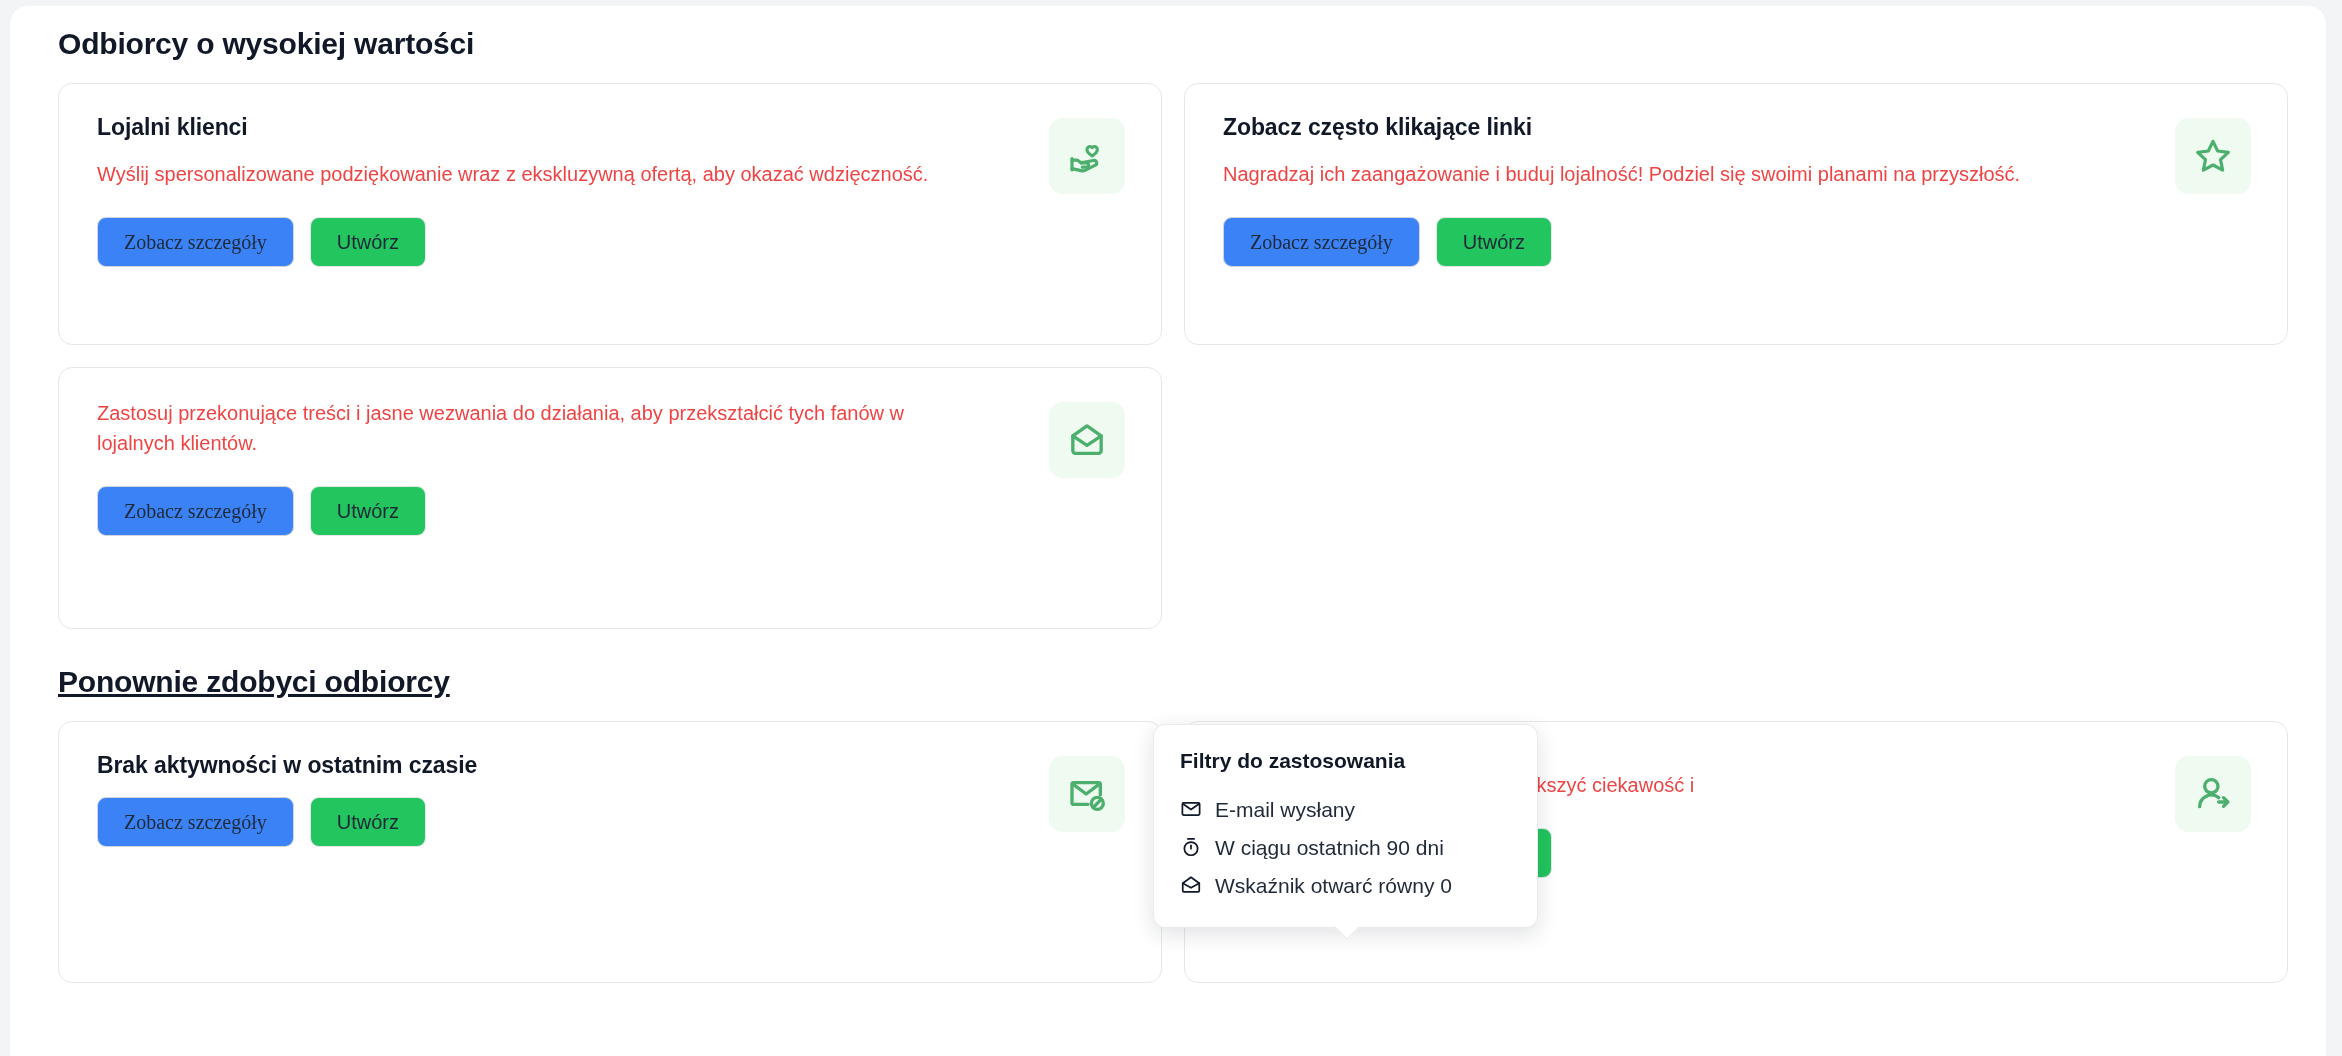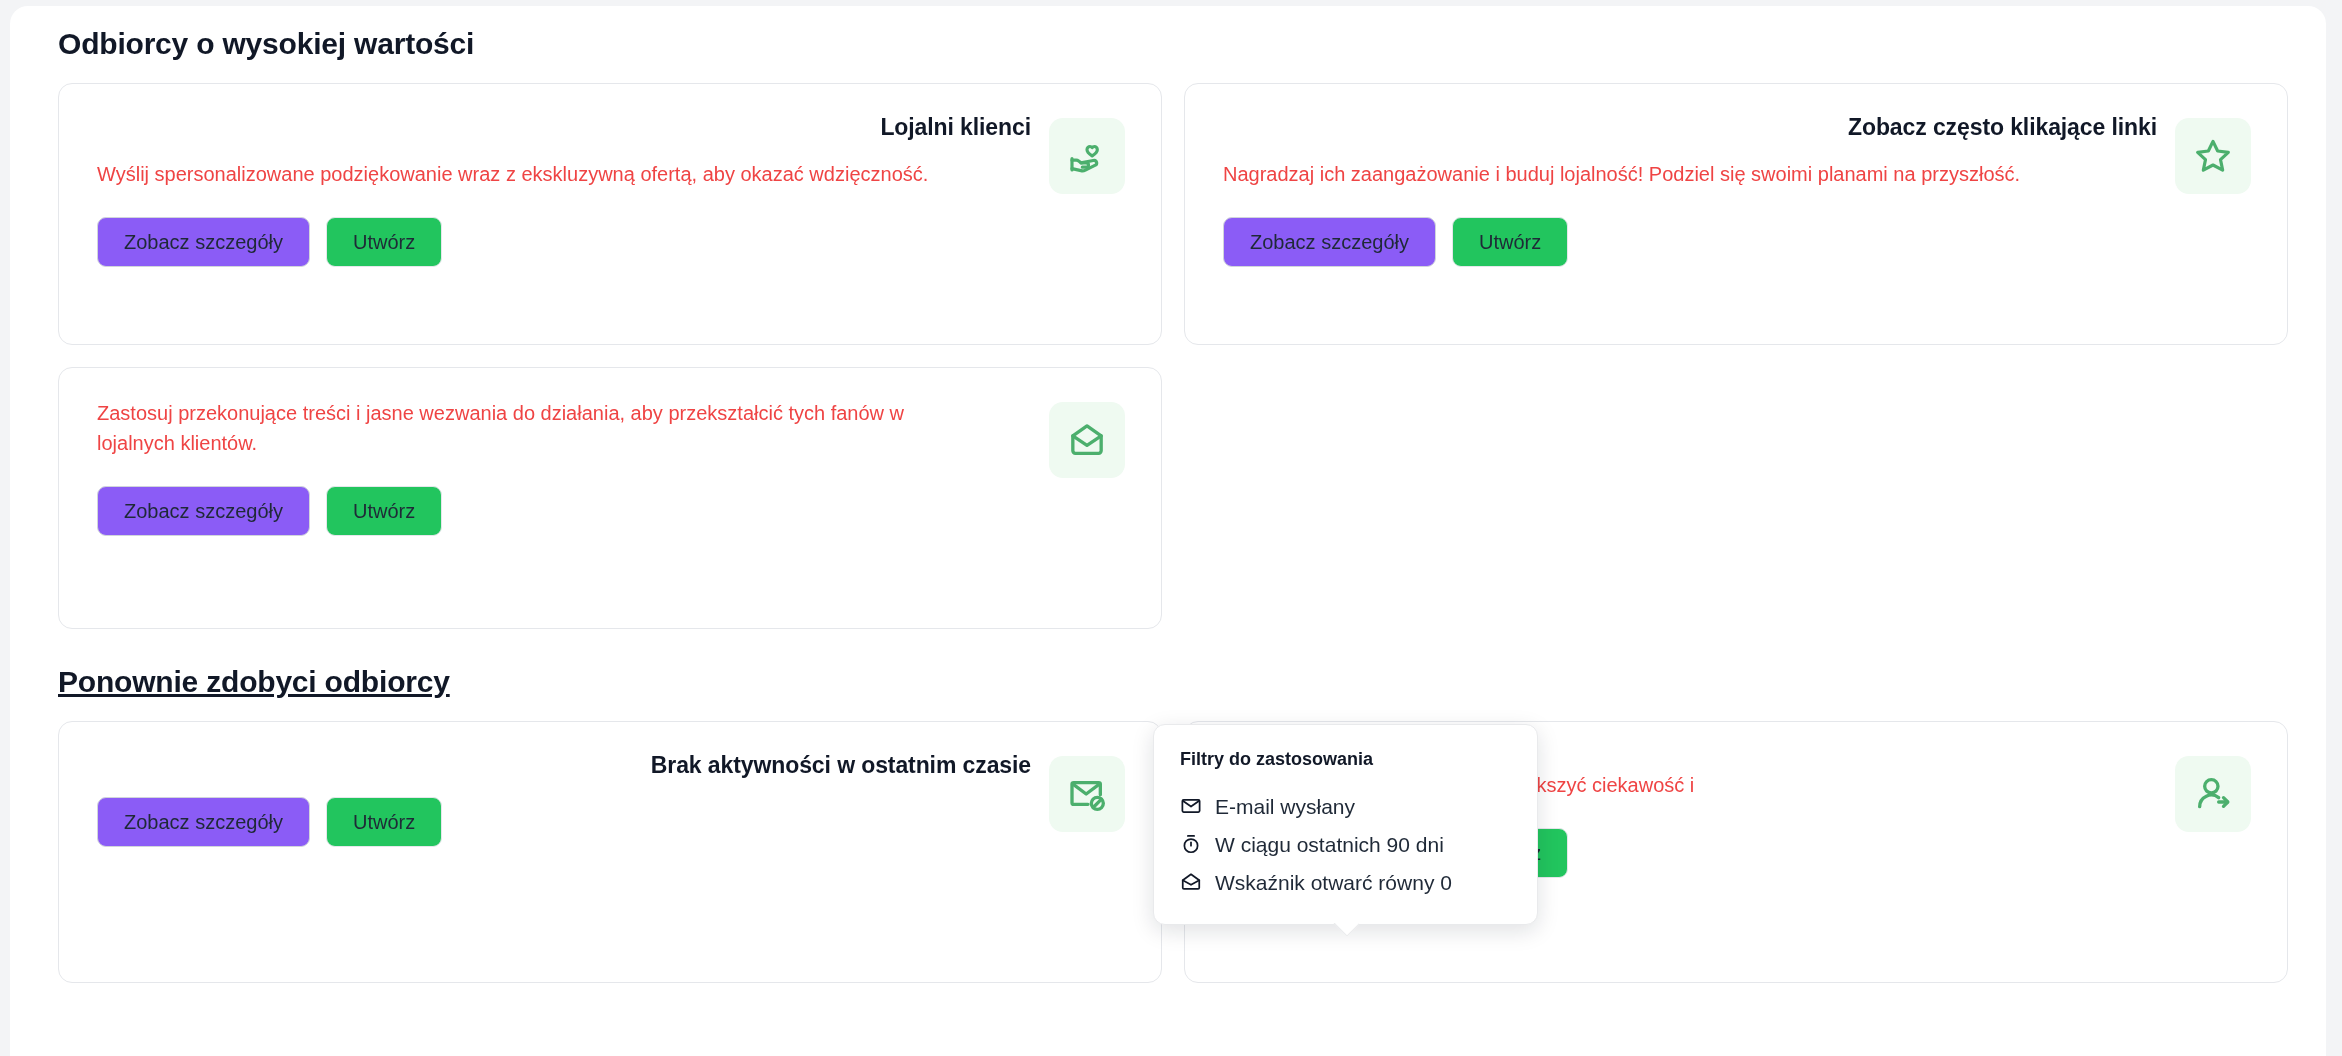--- a/index.html
+++ b/index.html
@@ -51,43 +51,43 @@
     position: relative;
     min-height: 262px;
   }
   .card-body { flex: 1; padding-right: 18px; }
   .card-title {
     font-size: 23px;
     font-weight: bold;
     color: #111827;
     margin-bottom: 18px;
     letter-spacing: -0.1px;
-    text-align: right;
   }
   .card-desc {
     font-size: 20px;
     line-height: 1.5;
     color: #ef4444;
     max-width: 870px;
     margin-bottom: 28px;
   }
   .card-actions { display: flex; gap: 16px; align-items: center; }
   .btn {
     font-family: "Liberation Sans", sans-serif;
     font-size: 20px;
     border-radius: 9px;
     padding: 13px 26px;
     cursor: pointer;
     line-height: 1.1;
     white-space: nowrap;
   }
   .btn-outline {
-    background: #8b5cf6;
+    background: #3b82f6;
     border: 1.5px solid #d1d5db;
     color: #1f2937;
+    font-family: Liberation Serif, serif;
   }
   .btn-filled {
     background: #22c55e;
     border: 1.5px solid #e5e7eb;
     color: #1f2937;
   }
   .card-icon {
     width: 76px;
     height: 76px;
     min-width: 76px;
@@ -107,21 +107,21 @@
     top: 718px;
     width: 385px;
     background: #ffffff;
     border: 1px solid #e9eaec;
     border-radius: 12px;
     box-shadow: 0 6px 22px rgba(16,24,40,0.13);
     padding: 24px 26px 22px 26px;
     z-index: 50;
   }
   .tooltip-title {
-    font-size: 18px;
+    font-size: 21px;
     font-weight: bold;
     color: #111827;
     margin-bottom: 18px;
   }
   .tooltip-item {
     display: flex;
     gap: 13px;
     font-size: 21px;
     color: #1f2937;
     padding: 7px 0;

